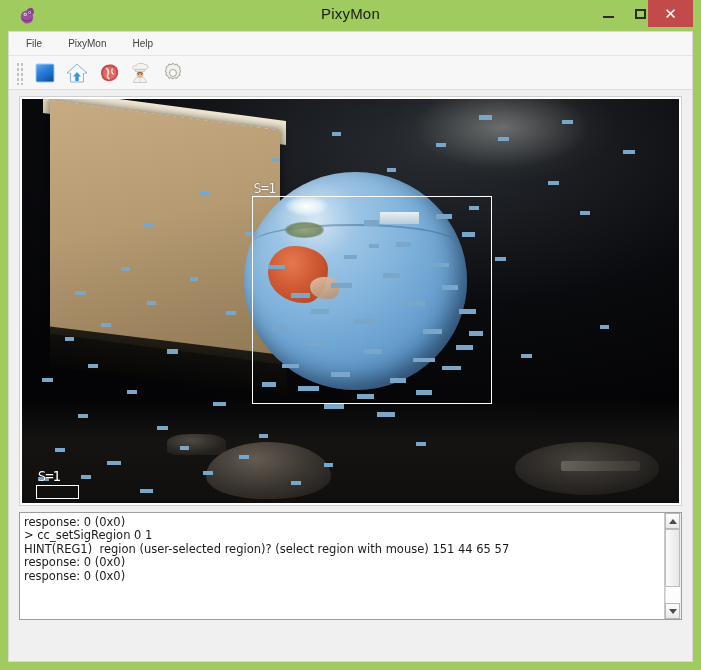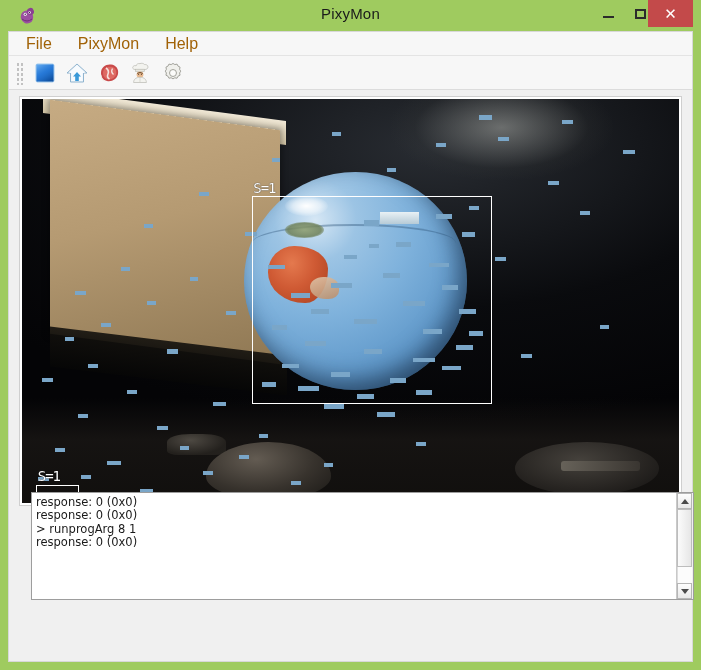--- a/index.html
+++ b/index.html
@@ -46,21 +46,21 @@
     border:1px solid #d8d8d8;
     box-sizing:border-box;
   }
   
   #menubar{
     position:absolute;left:0;top:0;width:683px;height:24px;
     background:#f7f7f7;border-bottom:1px solid #e4e4e4;
     display:flex;align-items:center;padding-left:14px;box-sizing:border-box;
   }
   .menu-item{
-    font-size:16px;color:#a16207;margin-right:20px;padding:2px 3px;cursor:default;
+    font-size:10px;color:#404040;margin-right:20px;padding:2px 3px;cursor:default;
   }
   
   #toolbar{
     position:absolute;left:0;top:24px;width:683px;height:34px;
     background:#f7f7f7;border-bottom:1px solid #dcdcdc;
     display:flex;align-items:center;padding-left:6px;box-sizing:border-box;
   }
   #drag-handle{
     width:10px;height:24px;margin-right:4px;
     background-image:radial-gradient(#c2c2c2 40%, transparent 41%);
@@ -199,24 +199,23 @@
     position:absolute;left:2.2%;top:95.5%;width:6.5%;height:3.6%;
     border:1.5px solid #ffffff;box-sizing:border-box;
   }
   #sig-label-small{left:2.4%;top:91.5%;}
   
   #blobs{position:absolute;inset:0;}
   .blob{position:absolute;background:#7aa6c8;}
 
   
   #console-panel{
-    position:absolute;left:10px;top:460px;width:663px;height:108px;
+    position:absolute;left:10px;top:480px;width:663px;height:108px;
     background:#ffffff;border:1px solid #9d9d9d;box-sizing:border-box;
     display:flex;
-    margin-left:12px;
   }
   #console-text{
     flex:1;padding:3px 0 0 4px;
     font-family:"DejaVu Sans", sans-serif;
     font-size:11.5px;line-height:13.4px;color:#1a1a1a;
     overflow:hidden;
   }
   .cline{white-space:pre;}
   .cline.blue{color:#2a2ac0;}
   #console-scroll{
@@ -440,22 +439,23 @@
         <div class="sig-label" id="sig-label-main">S=1</div>
 
         <div id="track-box-small"></div>
         <div class="sig-label" id="sig-label-small">S=1</div>
       </div>
     </div>
 
     <div id="console-panel">
       <div id="console-text">
           <div class="cline">response: 0 (0x0)</div>
+          <div class="cline">&gt; cc_setSigRegion 0 1</div>
+          <div class="cline">HINT(REG1)  region (user-selected region)? (select region with mouse) 151 44 65 57</div>
           <div class="cline">response: 0 (0x0)</div>
-          <div class="cline">&gt; runprogArg 8 1</div>
           <div class="cline">response: 0 (0x0)</div>
         </div>
       <div id="console-scroll">
         <div class="sb-arrow" id="sb-up">
             <span class="tri up"></span>
           </div>
         <div id="sb-thumb"></div>
         <div id="sb-track"></div>
         <div class="sb-arrow" id="sb-down">
             <span class="tri down"></span>

